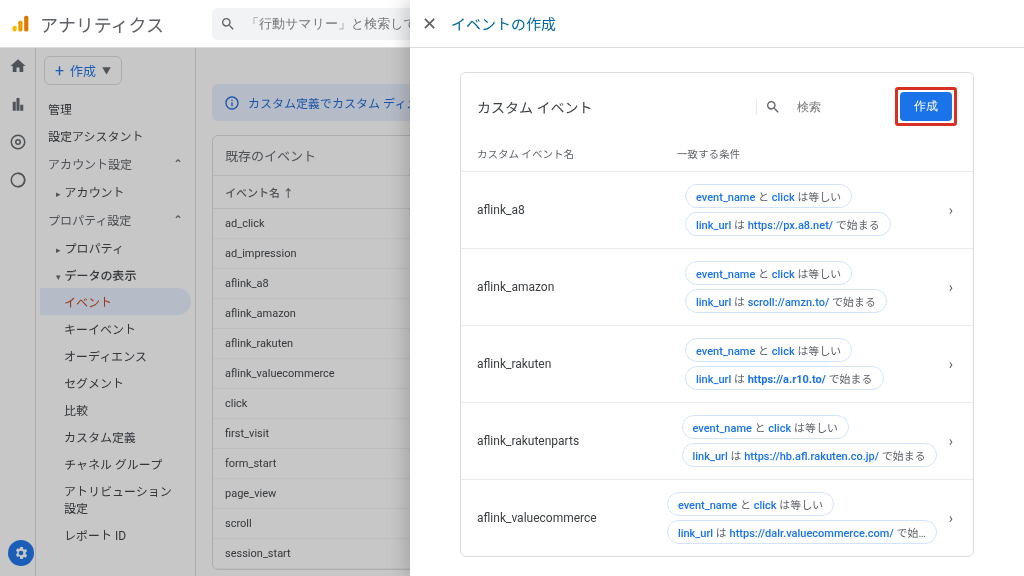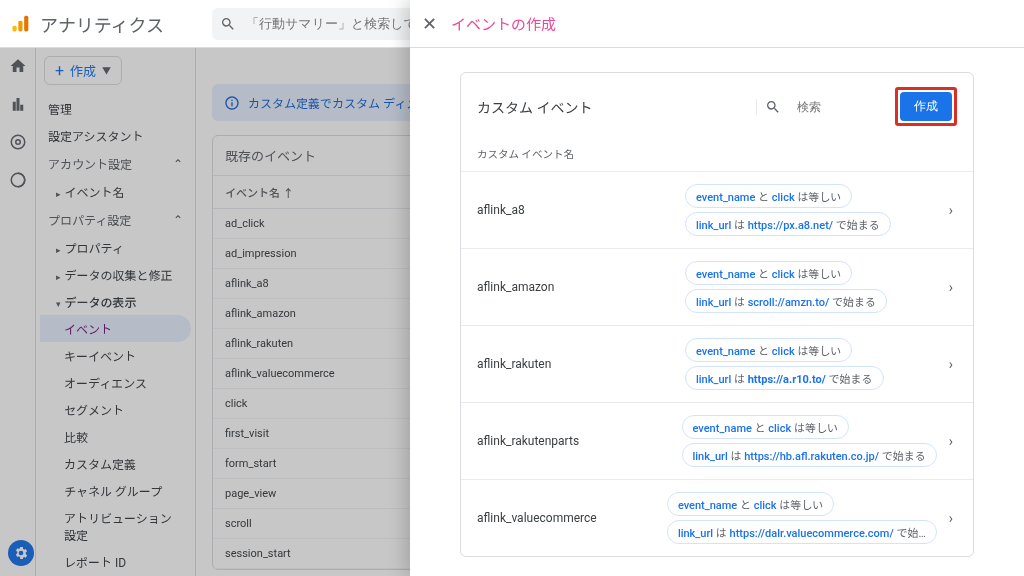--- a/index.html
+++ b/index.html
@@ -9,21 +9,21 @@
 .app-title{font-size:18px;color:#5f6368;font-weight:400}
 .search-wrap{margin-left:40px;flex:1;max-width:500px;height:32px;background:#f1f3f4;border-radius:6px;display:flex;align-items:center;padding:0 8px;gap:8px;color:#5f6368}
 .search-wrap input{border:none;background:transparent;outline:none;font-size:13px;flex:1;color:#5f6368}
 .main{display:flex;height:calc(100vh - 48px)}
 .rail{width:36px;border-right:1px solid #dadce0;display:flex;flex-direction:column;align-items:center;padding-top:8px;gap:18px;color:#5f6368}
 .rail .ic{width:20px;height:20px;display:flex;align-items:center;justify-content:center}
 .sidebar{width:160px;border-right:1px solid #dadce0;padding:8px 4px;color:#3c4043;font-size:12px}
 .create-btn{display:inline-flex;align-items:center;gap:6px;border:1px solid #dadce0;border-radius:6px;padding:4px 10px;color:#1a73e8;font-size:13px;margin:0 0 10px 4px}
 .nav-group-title{font-size:12px;color:#5f6368;padding:6px 8px;display:flex;align-items:center;justify-content:space-between}
 .nav-item{padding:5px 8px 5px 16px;color:#3c4043;border-radius:0 14px 14px 0;cursor:pointer}
-.nav-item.sel{background:#e8f0fe;color:#701a75}
+.nav-item.sel{background:#e8f0fe;color:#c2410c}
 .nav-item.sub{padding-left:24px}
 .triangle{color:#5f6368;font-size:9px;margin-right:4px}
 .content{flex:1;padding:12px 16px;position:relative;overflow:hidden;background:#fff}
 .status-chip{display:flex;align-items:center;justify-content:flex-end;padding:0 8px 8px}
 .status-chip .dot{width:16px;height:16px;border:1.5px solid #1e8e3e;border-radius:50%;display:flex;align-items:center;justify-content:center;color:#1e8e3e;font-size:10px}
 .info-banner{background:#e8f0fe;color:#1967d2;border-radius:6px;padding:10px 12px;display:flex;align-items:center;gap:8px;font-size:12px;margin-bottom:14px}
 .card{border:1px solid #dadce0;border-radius:6px;background:#fff}
 .card-h{padding:10px 12px;font-size:13px;color:#5f6368;border-bottom:1px solid #e8eaed}
 .col-h{padding:8px 12px;font-size:11px;color:#5f6368;border-bottom:1px solid #e8eaed;font-weight:500}
 .row{padding:8px 12px;font-size:11px;color:#3c4043;border-bottom:1px solid #f1f3f4}
@@ -31,21 +31,21 @@
 .footer a{color:#1a73e8;text-decoration:none}
 .gear{position:fixed;left:8px;bottom:10px;width:26px;height:26px;border-radius:50%;background:#1a73e8;display:flex;align-items:center;justify-content:center;color:#fff}
 
 
 .scrim{position:fixed;inset:48px 0 0 0;background:rgba(32,33,36,.25)}
 
 
 .panel{position:fixed;top:0;right:0;bottom:0;width:614px;background:#fff;box-shadow:-4px 0 18px rgba(0,0,0,.2);display:flex;flex-direction:column}
 .panel-head{height:48px;display:flex;align-items:center;border-bottom:1px solid #dadce0;padding:0 12px;gap:14px}
 .panel-head .close{font-size:18px;color:#5f6368;cursor:pointer}
-.panel-title{font-size:15px;color:#ec4899}
+.panel-title{font-size:15px;color:#0369a1}
 .panel-body{padding:24px 50px;flex:1;overflow:auto}
 .p-card{border:1px solid #dadce0;border-radius:6px}
 .p-card-top{display:flex;align-items:center;justify-content:space-between;padding:14px 16px;gap:10px}
 .p-card-top .lbl{font-size:14px;color:#3c4043}
 .search-mini{display:flex;align-items:center;gap:14px;border-left:1px solid #e8eaed;padding-left:8px}
 .search-mini input{border:none;outline:none;font-size:12px;width:90px;color:#5f6368}
 .create-primary{background:#1a73e8;color:#fff;border:none;border-radius:4px;padding:6px 14px;font-size:12px;cursor:pointer}
 .red-box{border:3px solid #d93025;border-radius:3px;padding:2px}
 .p-sub{display:flex;padding:6px 16px 10px;font-size:10.5px;color:#5f6368;gap:0}
 .p-sub .c1{width:200px}
@@ -112,28 +112,27 @@
       <span style="color:#5f6368;font-size:9px">▼</span>
     </div>
     <div id="top-items">
         <div class="nav-item" style="padding-left: 8px;">管理</div>
         <div class="nav-item" style="padding-left: 8px;">設定アシスタント</div>
       </div>
     <div class="nav-group-title">
         <span>アカウント設定</span>
         <span>⌃</span>
       </div>
-    <div class="nav-item"><span class="triangle">▸</span><span>イベント名</span></div>
+    <div class="nav-item"><span class="triangle">▸</span><span>アカウント</span></div>
     <div class="nav-group-title">
         <span>プロパティ設定</span>
         <span>⌃</span>
       </div>
     <div id="prop-items">
         <div class="nav-item"><span class="triangle">▸</span>プロパティ</div>
-        <div class="nav-item"><span class="triangle">▸</span>データの収集と修正</div>
       </div>
     <div class="nav-item" style="font-weight:500"><span class="triangle">▾</span><span>データの表示</span></div>
     <div id="dd-children">
         <div class="nav-item sub sel">イベント</div>
         <div class="nav-item sub">キーイベント</div>
         <div class="nav-item sub">オーディエンス</div>
         <div class="nav-item sub">セグメント</div>
         <div class="nav-item sub">比較</div>
         <div class="nav-item sub">カスタム定義</div>
         <div class="nav-item sub">チャネル グループ</div>
@@ -202,20 +201,21 @@
               </svg>
             <input placeholder="検索" style="">
           </div>
           <span class="red-box">
             <button class="create-primary">作成</button>
           </span>
         </div>
       </div>
       <div class="p-sub">
         <div class="c1">カスタム イベント名</div>
+        <div class="c2">一致する条件</div>
       </div>
       <div id="ev-rows">
           <div class="ev-row">
             <div class="name">aflink_a8</div>
             <div class="conds">
               <span class="cond"><b style="font-weight:500">event_name</b> <span class="g">と</span> <b style="font-weight:500">click</b> <span class="g">は等しい</span></span>
               <span class="cond"><b style="font-weight:500">link_url</b> <span class="g">は</span> <b style="font-weight:500">https://px.a8.net/</b> <span class="g">で始まる</span></span>
             </div>
             <div class="chev">›</div>
           </div>

